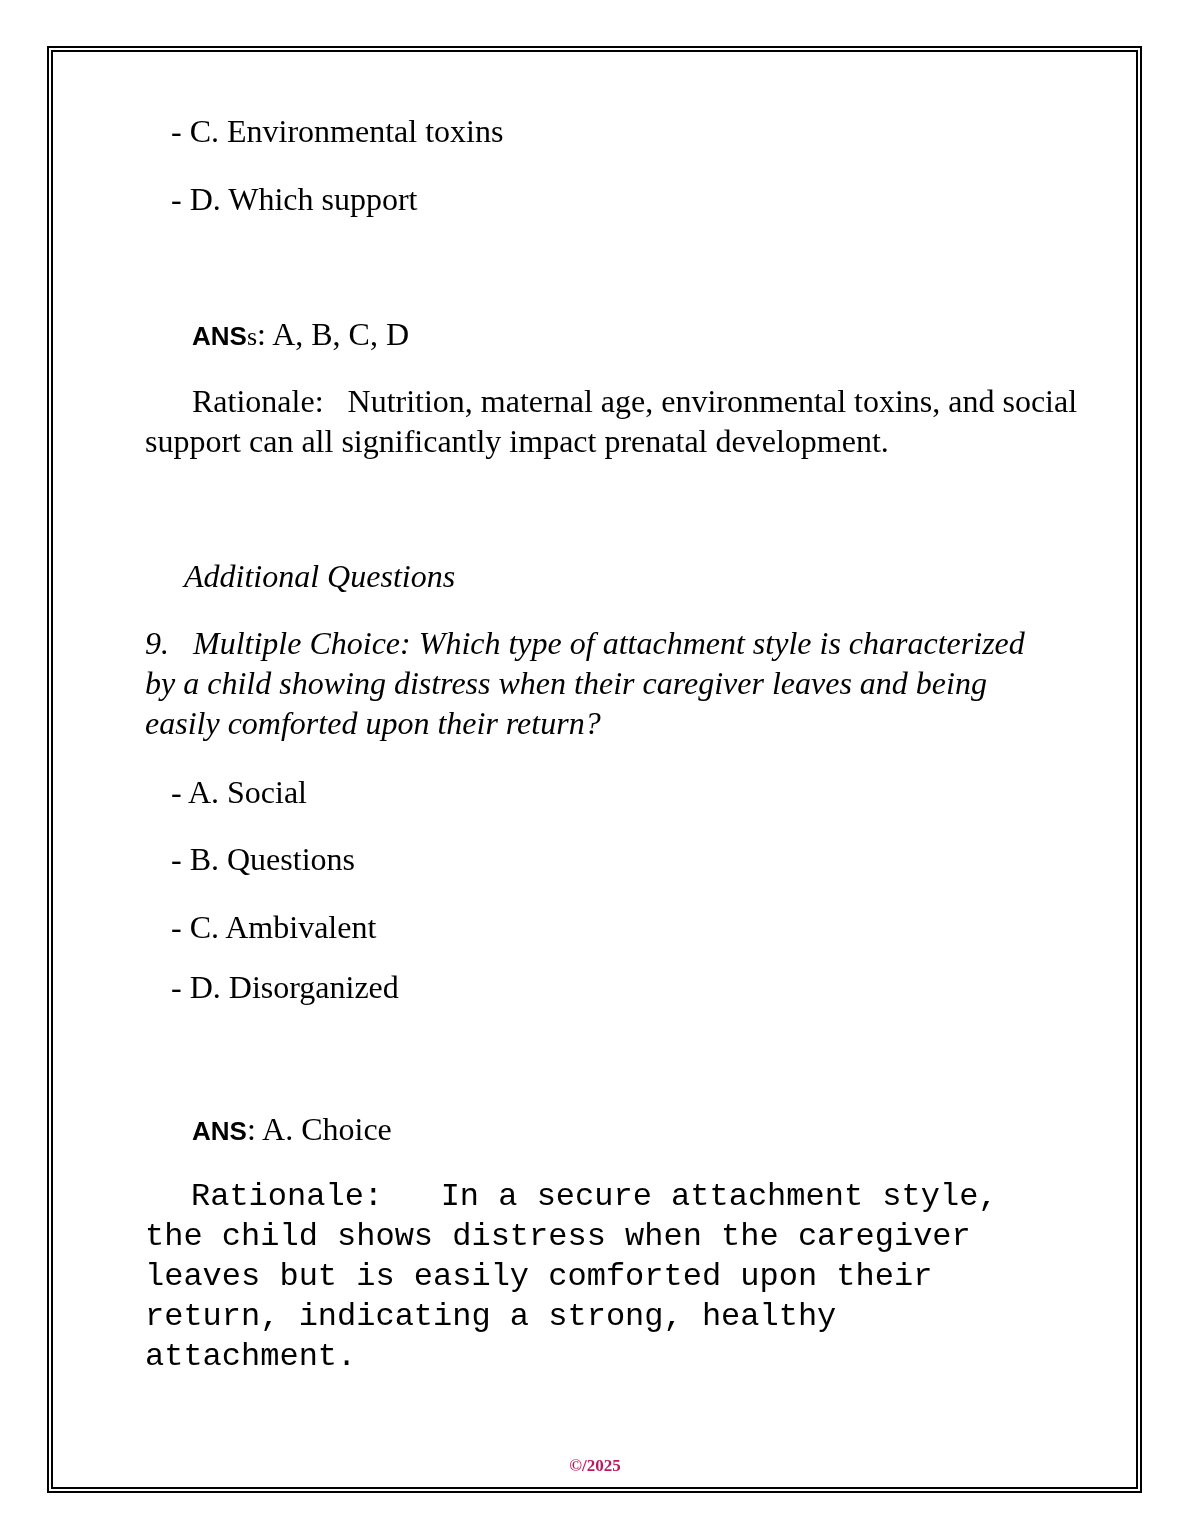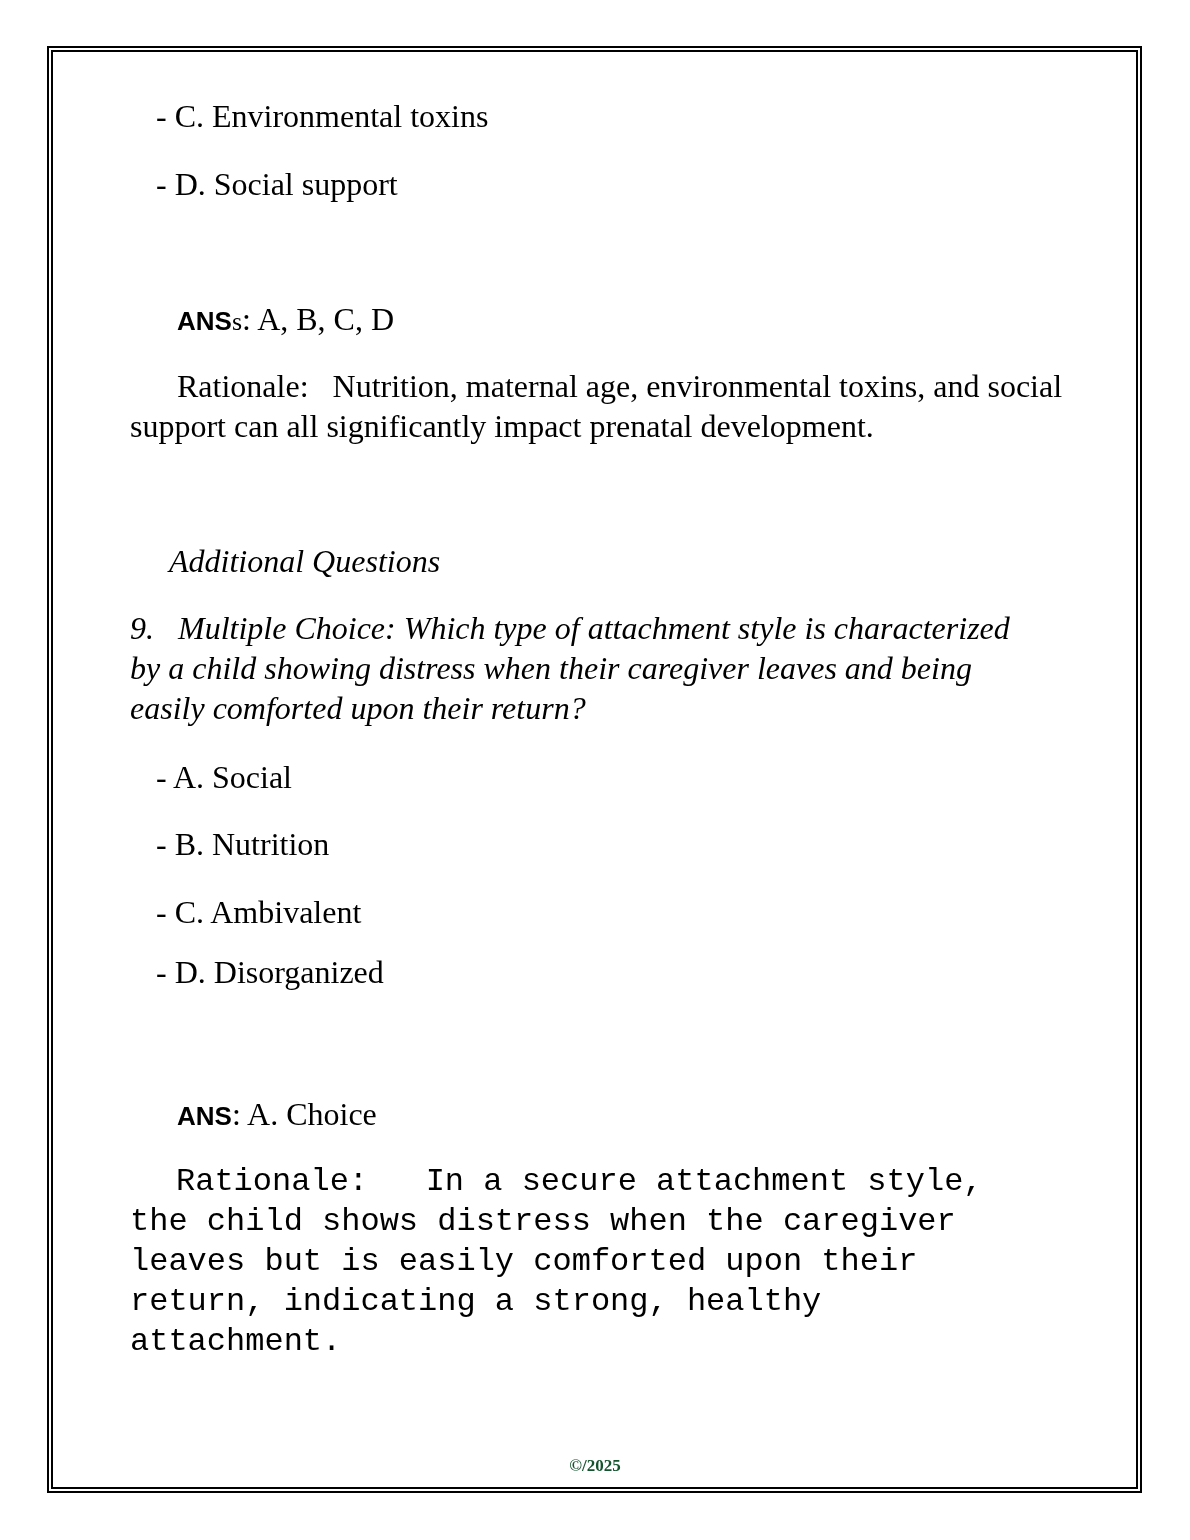--- a/index.html
+++ b/index.html
@@ -7,49 +7,49 @@
   .frame-outer {
     position: absolute; left: 47px; top: 46px; width: 1095px; height: 1447px;
     border: 2px solid #000; box-sizing: border-box;
   }
   .frame-inner {
     position: absolute; left: 51px; top: 50px; width: 1087px; height: 1439px;
     border: 2px solid #000; box-sizing: border-box;
   }
   .t {
     position: absolute; font-family: "Liberation Serif", serif; font-size: 32px;
-    color: #000; white-space: nowrap; line-height: 40px; margin: 0;
+    color: #000; white-space: nowrap; line-height: 40px; margin: 15px;
   }
   .ans-bold { font-family: "Liberation Sans", sans-serif; font-weight: bold; font-size: 26px; }
   .ans-s { font-size: 26px; }
   .para { white-space: normal; width: 940px; }
   .footer {
     position: absolute; left: 0; width: 1190px; top: 1456px; text-align: center;
-    font-family: "Liberation Serif", serif; font-weight: bold; font-size: 17px; color: #14532d;
+    font-family: "Liberation Serif", serif; font-weight: bold; font-size: 17px; color: #be185d;
   }
 </style>
 </head>
 <body>
 
 <div class="frame-outer"></div>
 <div class="frame-inner"></div>
 
 <p class="t" style="left:156px; top:96px;">- C. Environmental toxins</p>
-<p class="t" style="left:156px; top:164px;">- D. Social support</p>
+<p class="t" style="left:156px; top:164px;">- D. Which support</p>
 
 <p class="t" style="left:177px; top:299px;"><span class="ans-bold">ANS</span><span class="ans-s">s</span><span>: A, B, C, D</span></p>
 
 <p class="t para" style="left:130px; top:366px; text-indent:47px;"><span>Rationale:</span>&nbsp;&nbsp;&nbsp;<span>Nutrition, maternal age, environmental toxins, and social support can all significantly impact prenatal development.</span></p>
 
 <p class="t" style="left:169px; top:541px;font-style:italic;">Additional Questions</p>
 
 <p class="t para" style="left:130px; top:608px; width:900px;font-style:italic;"><span>9.</span>&nbsp;&nbsp;&nbsp;<span>Multiple Choice: Which type of attachment style is characterized by a child showing distress when their caregiver leaves and being easily comforted upon their return?</span></p>
 
 <p class="t" style="left:156px; top:757px;">- A. Social</p>
-<p class="t" style="left:156px; top:824px;">- B. Nutrition</p>
+<p class="t" style="left:156px; top:824px;">- B. Questions</p>
 <p class="t" style="left:156px; top:892px;text-align:right;">- C. Ambivalent</p>
 <p class="t" style="left:156px; top:952px;">- D. Disorganized</p>
 
 <p class="t" style="left:177px; top:1094px;"><span class="ans-bold">ANS</span><span>: A. Choice</span></p>
 
 <p class="t para" style="left:130px; top:1162px; width:900px; text-indent:46px;font-family:Liberation Mono, monospace;"><span>Rationale:</span>&nbsp;&nbsp;&nbsp;<span>In a secure attachment style, the child shows distress when the caregiver leaves but is easily comforted upon their return, indicating a strong, healthy attachment.</span></p>
 
 <div class="footer">©/2025</div>
 
 </body></html>

